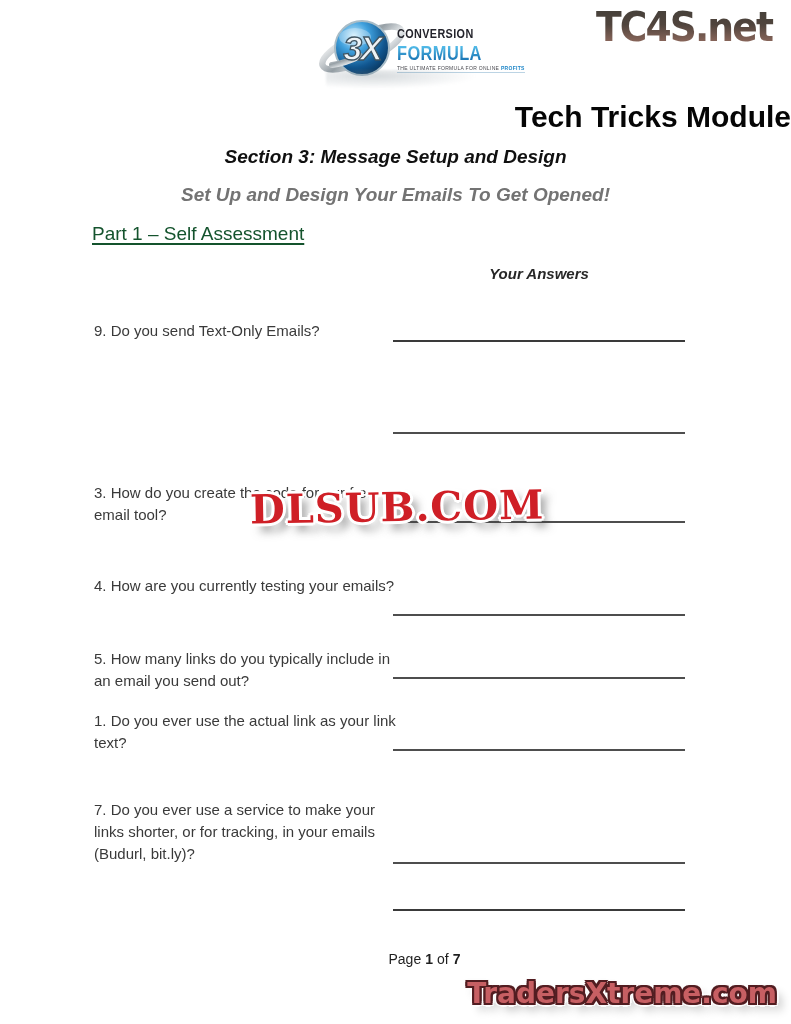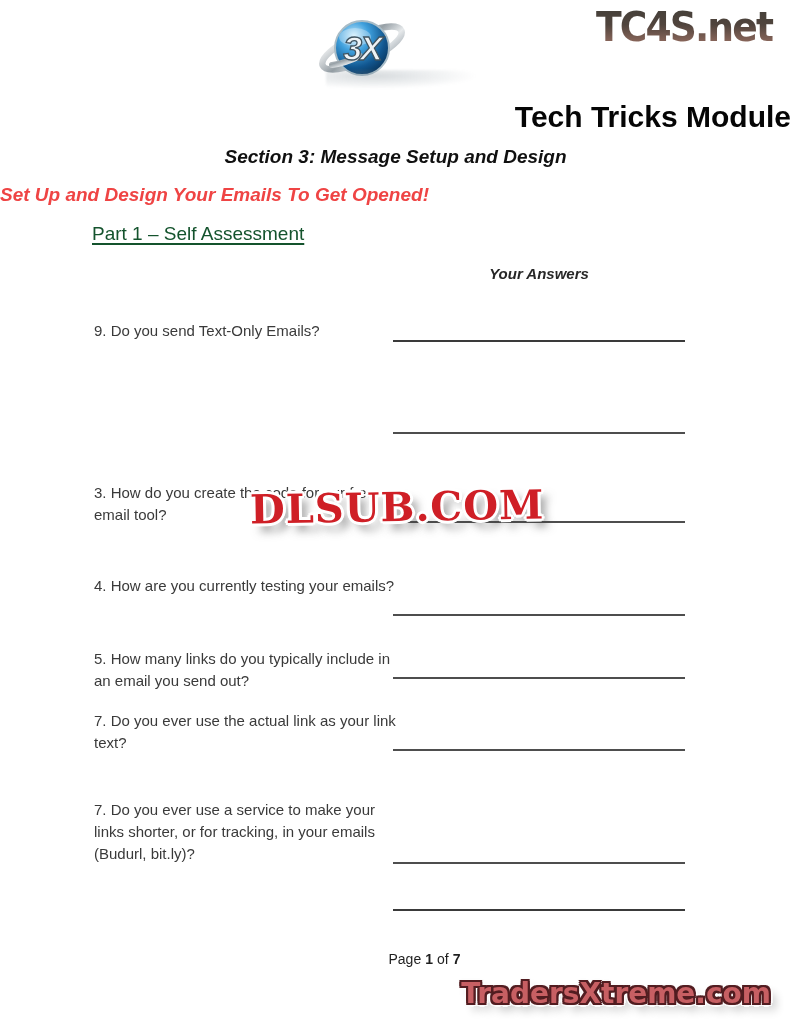--- a/index.html
+++ b/index.html
@@ -34,22 +34,22 @@
   .logo-tagline .accent{color:#1e86c8;font-weight:bold;}
   .logo-reflection{position:absolute;left:326px;top:70px;width:160px;height:20px;
                    background:radial-gradient(ellipse at 30% 30%,rgba(110,125,135,.28),rgba(110,125,135,0) 65%);
                    filter:blur(1px);}
 
   
   .doc-title{position:absolute;left:0;top:100px;width:100%;text-align:right;
              font-size:30px;font-weight:bold;color:#050505;}
   .doc-section{position:absolute;left:0;top:146px;width:100%;text-align:center;
                font-size:19px;font-weight:bold;font-style:italic;color:#101010;}
-  .doc-subtitle{position:absolute;left:0;top:184px;width:100%;
-                font-size:19px;font-weight:bold;font-style:italic;color:#ef4444;}
+  .doc-subtitle{position:absolute;left:0;top:184px;width:100%;text-align:center;
+                font-size:19px;font-weight:bold;font-style:italic;color:#737373;}
   .part-heading{position:absolute;left:92px;top:223px;font-size:19px;color:#14532d;
                 text-decoration:underline;text-underline-offset:3px;text-decoration-thickness:1.5px;}
 
   
   .hdr{position:absolute;top:265px;font-size:15px;font-weight:bold;font-style:italic;
        color:#272727;text-align:center;}
   .hdr-questions{left:92px;width:290px;}
   .hdr-answers{left:393px;width:292px;}
   .q{position:absolute;left:94px;width:305px;font-size:15px;line-height:22px;color:#3a3a3a;}
   .q1{top:320px;} .q2{top:394px;} .q3{top:482px;width:300px;} .q4{top:575px;width:330px;}
@@ -64,21 +64,21 @@
             color:#cf1f26;white-space:nowrap;transform:rotate(-1deg);
             text-shadow:-3px 0 0 #fff,3px 0 0 #fff,0 -3px 0 #fff,0 3px 0 #fff,
                         -2px -2px 0 #fff,2px -2px 0 #fff,-2px 2px 0 #fff,2px 2px 0 #fff,
                         7px 8px 9px rgba(70,70,70,.55);}
 
   
   .footer-page{position:absolute;left:0;top:951px;width:100%;text-align:center;
                font-size:14px;color:#1f1f1f;padding-left:29px;}
   .footer-page span{margin:0 2px;}
   .footer-page .bold{font-weight:bold;}
-  .wm-traders{position:absolute;right:20px;top:977px;z-index:5;
+  .wm-traders{position:absolute;right:14px;top:977px;z-index:5;
               font-family:"DejaVu Sans",sans-serif;font-weight:bold;font-size:28px;
               letter-spacing:0px;color:#c75f63;white-space:nowrap;
               text-shadow:-2px 0 0 #521d21,2px 0 0 #521d21,0 -2px 0 #521d21,0 2px 0 #521d21,
                           -2px -2px 0 #521d21,2px -2px 0 #521d21,-2px 2px 0 #521d21,2px 2px 0 #521d21,
                           -4px 0 0 #fdfdfd,4px 0 0 #fdfdfd,0 -4px 0 #fdfdfd,0 4px 0 #fdfdfd,
                           -3px -3px 0 #fdfdfd,3px -3px 0 #fdfdfd,-3px 3px 0 #fdfdfd,3px 3px 0 #fdfdfd,
                           6px 7px 10px rgba(0,0,0,.30);}
 </style>
 </head>
 <body>
@@ -103,34 +103,39 @@
       </linearGradient>
     </defs>
     <g transform="rotate(-24 44 42)">
       <ellipse cx="44" cy="42" rx="43" ry="13.5" fill="none" stroke="url(#ringg)" stroke-width="6.5"></ellipse>
     </g>
     <circle cx="44" cy="42" r="27" fill="url(#sph)" stroke="#a8bcc7" stroke-width="2"></circle>
     <ellipse cx="37" cy="31" rx="16" ry="9" fill="rgba(255,255,255,0.30)"></ellipse>
     <path d="M14,59 Q 28,57 42,50" stroke="url(#ringg)" stroke-width="6" fill="none" stroke-linecap="round"></path>
     <text x="44" y="54" text-anchor="middle" font-family="Liberation Sans, sans-serif" font-weight="bold" font-style="italic" font-size="34" letter-spacing="-2" fill="#eef3f6" stroke="#3e5360" stroke-width="1.3">3X</text>
   </svg>
+  <div class="logo-text">
+    <div class="logo-line1">CONVERSION</div>
+    <div class="logo-line2">FORMULA</div>
+    <div class="logo-tagline"><span>THE ULTIMATE FORMULA FOR ONLINE</span>&nbsp;<span class="accent">PROFITS</span></div>
+  </div>
   <div class="logo-reflection"></div>
 
   <div class="doc-title">Tech Tricks Module</div>
   <div class="doc-section">Section 3: Message Setup and Design</div>
   <div class="doc-subtitle">Set Up and Design Your Emails To Get Opened!</div>
   <div class="part-heading">Part 1 – Self Assessment</div>
 
   <div class="hdr hdr-answers">Your Answers</div>
 
   <div class="q q1">9. Do you send Text-Only Emails?</div>
   <div class="q q3">3. How do you create the code for our free email tool?</div>
   <div class="q q4">4. How are you currently testing your emails?</div>
   <div class="q q5">5. How many links do you typically include in an email you send out?</div>
-  <div class="q q6">7. Do you ever use the actual link as your link text?</div>
+  <div class="q q6">1. Do you ever use the actual link as your link text?</div>
   <div class="q q7">7. Do you ever use a service to make your links shorter, or for tracking, in your emails (Budurl, bit.ly)?</div>
 
   <div class="aline a1"></div>
   <div class="aline a2"></div>
   <div class="aline a3"></div>
   <div class="aline a4"></div>
   <div class="aline a5"></div>
   <div class="aline a6"></div>
   <div class="aline a7"></div>
   <div class="aline a8"></div>

